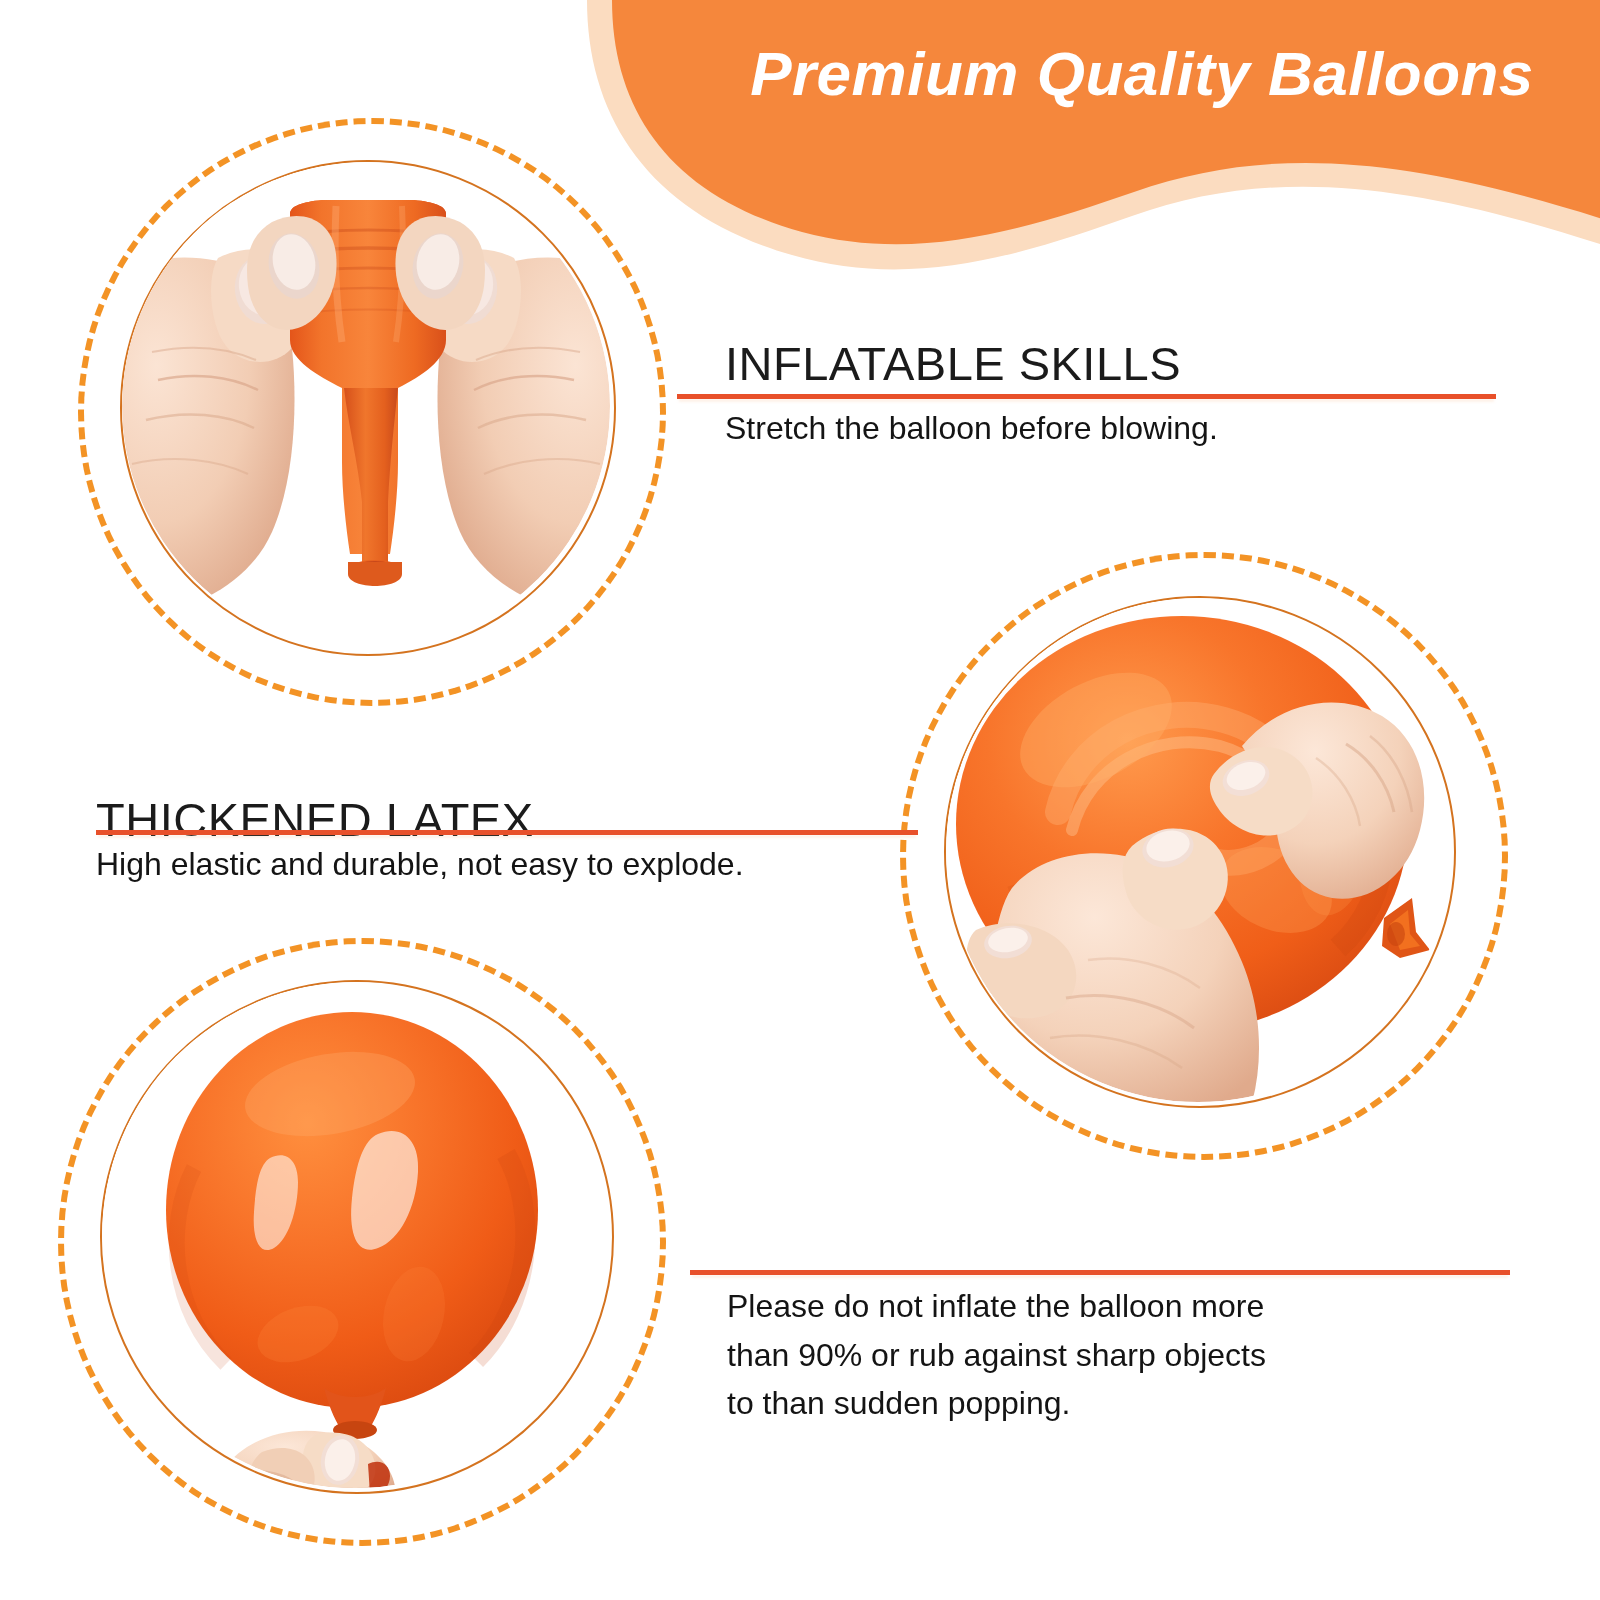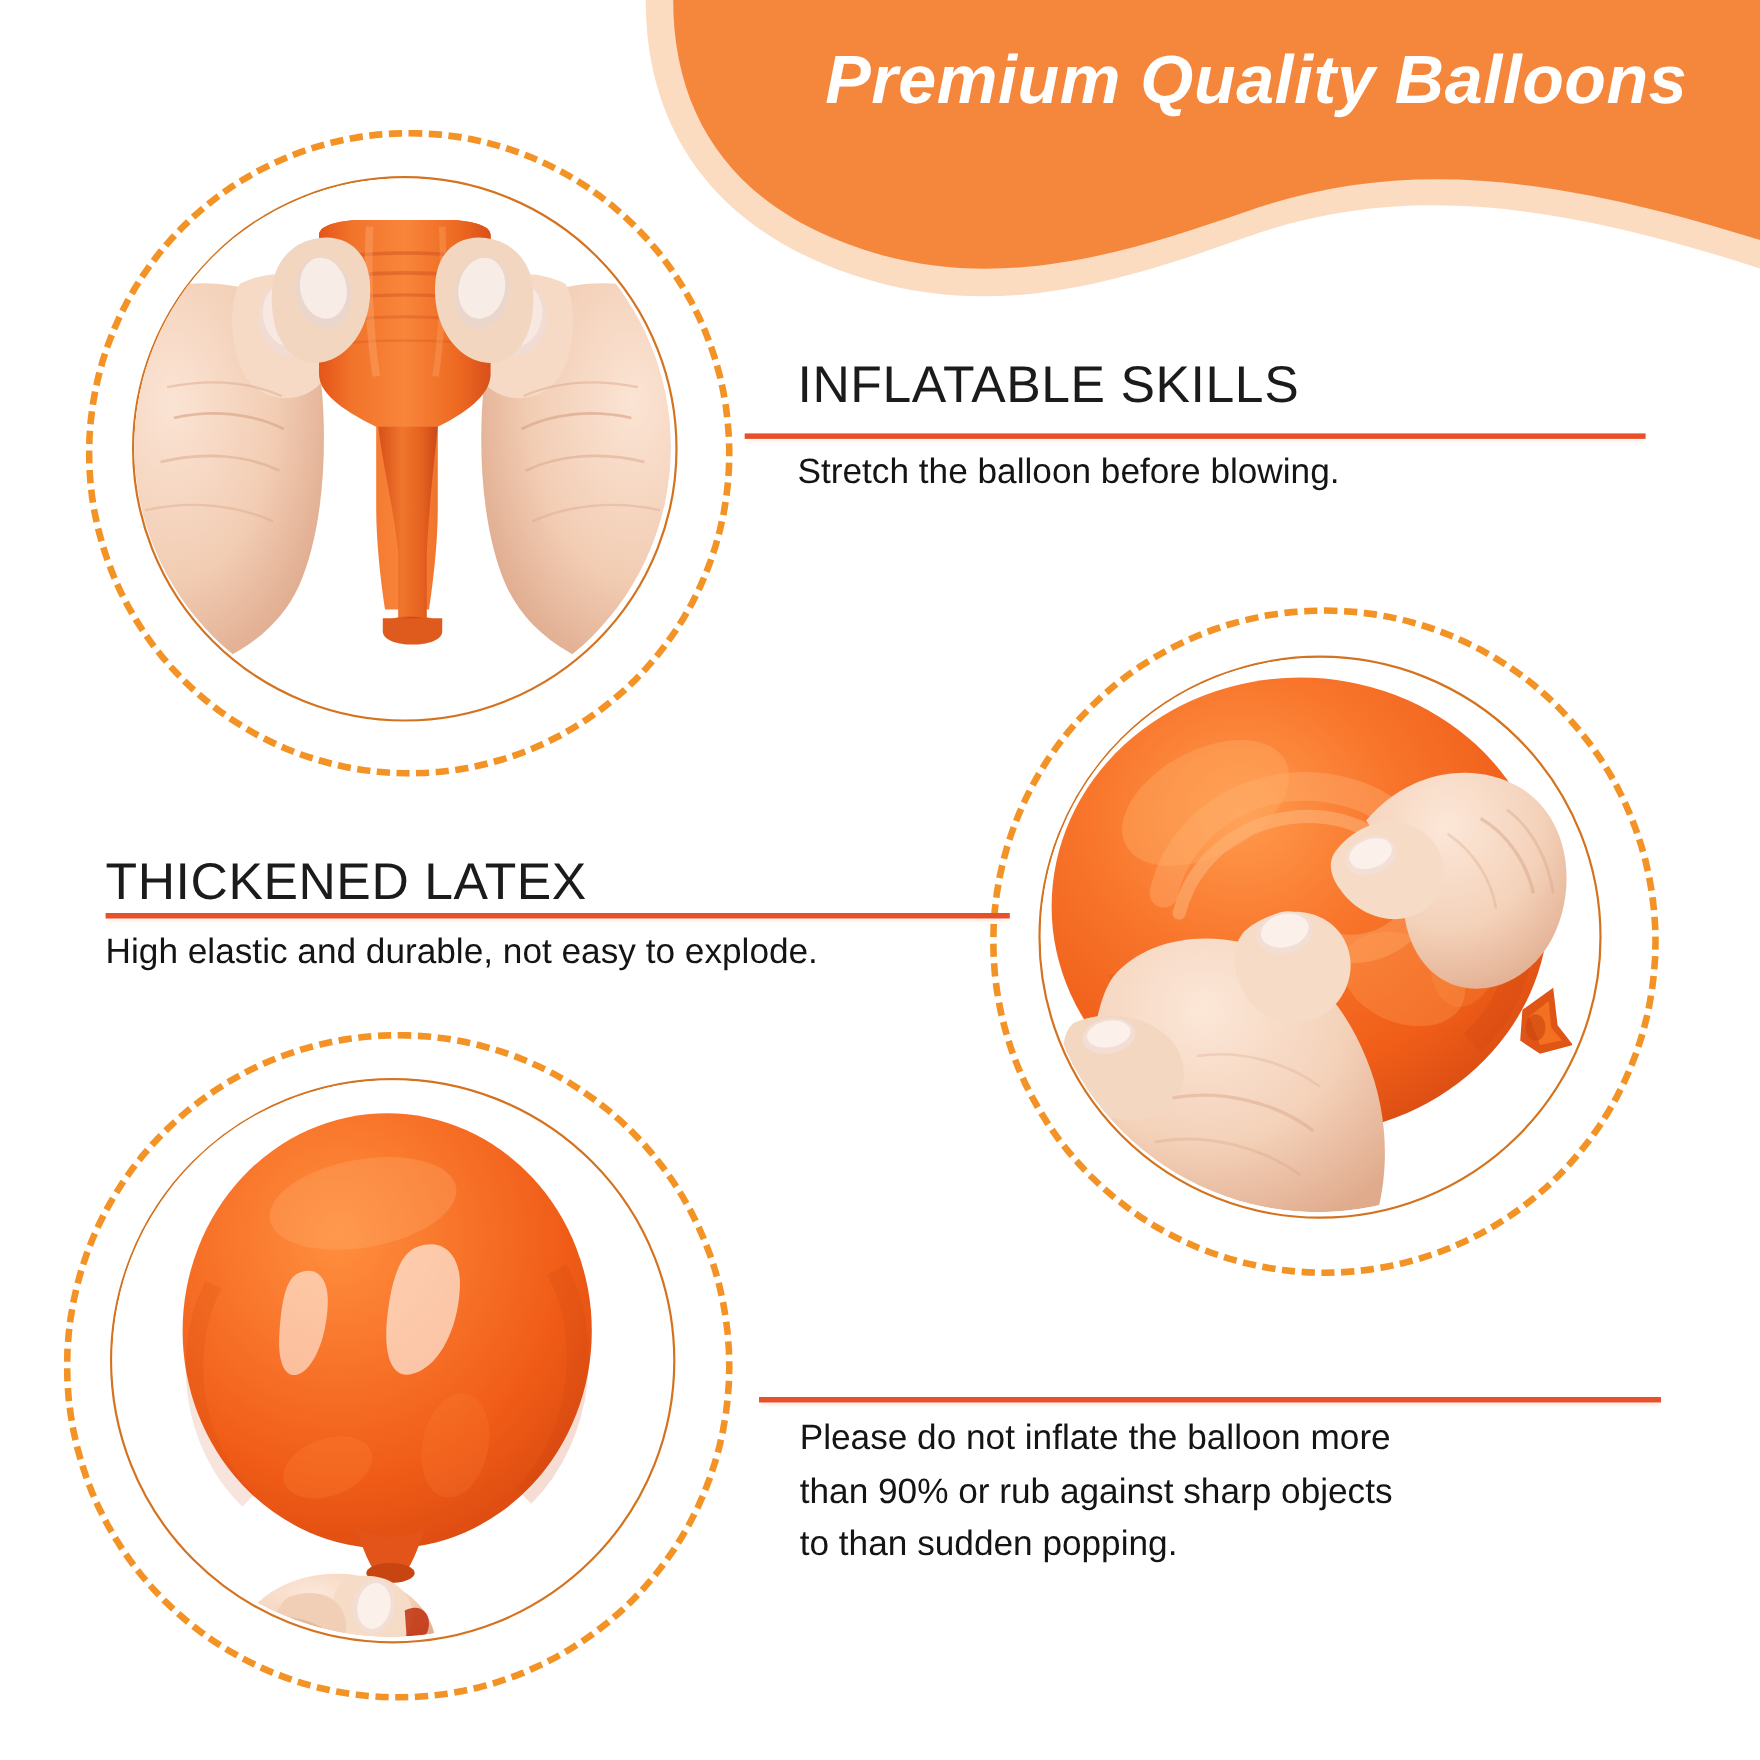--- a/index.html
+++ b/index.html
@@ -199,21 +199,21 @@
                    C 270 128, 288 158, 312 166
                    C 336 174, 358 156, 362 124
                    C 366 92, 358 72, 338 60 Z" fill="#F3D6C0"></path>
           <ellipse cx="316" cy="104" rx="25" ry="33" fill="#EBD6CC" transform="rotate(12 316 104)"></ellipse>
           <ellipse cx="316" cy="100" rx="21" ry="28" fill="#F8ECE6" transform="rotate(12 316 100)"></ellipse>
         </g>
       </g>
     </svg>
   </div>
 
-  <div class="tb" style="left:677px;top:324px;width:830px;">
+  <div class="tb" style="left:677px;top:339px;width:830px;">
     <div class="hd" style="margin-left:48px;">INFLATABLE SKILLS</div>
   </div>
   <div class="rule" style="left:677px;top:394px;width:819px;"></div>
   <div class="tb" style="left:725px;top:404px;width:800px;">
     <div class="bd nowrapline">Stretch the balloon before blowing.</div>
   </div>
 
   <div class="circle c-dashed" style="left:900px;top:552px;width:596px;height:596px;border-width:6px;border-color:#F39325;"></div>
   <div class="circle c-solid" style="left:944px;top:596px;width:508px;height:508px;border-width:2px;border-color:#D4731F;"></div>
 
@@ -304,21 +304,21 @@
           <ellipse cx="62" cy="342" rx="20" ry="12" fill="#FBF0EA" transform="rotate(-10 62 342)"></ellipse>
 
           <path d="M 120 400 C 164 392, 214 404, 248 430" stroke="#D8A588" stroke-width="3" fill="none" opacity=".45"></path>
           <path d="M 104 440 C 150 432, 200 444, 236 470" stroke="#D8A588" stroke-width="2.6" fill="none" opacity=".35"></path>
           <path d="M 142 362 C 182 356, 224 368, 254 390" stroke="#D8A588" stroke-width="2.4" fill="none" opacity=".3"></path>
         </g>
       </g>
     </svg>
   </div>
 
-  <div class="tb" style="left:96px;top:776px;width:830px;">
+  <div class="tb" style="left:96px;top:795px;width:830px;">
     <div class="hd">THICKENED LATEX</div>
   </div>
   <div class="rule" style="left:96px;top:830px;width:822px;"></div>
   <div class="tb" style="left:96px;top:840px;width:840px;">
     <div class="bd nowrapline">High elastic and durable, not easy to explode.</div>
   </div>
 
   <div class="circle c-dashed" style="left:58px;top:938px;width:596px;height:596px;border-width:6px;border-color:#F39325;"></div>
   <div class="circle c-solid" style="left:100px;top:980px;width:510px;height:510px;border-width:2px;border-color:#D4731F;"></div>
 

